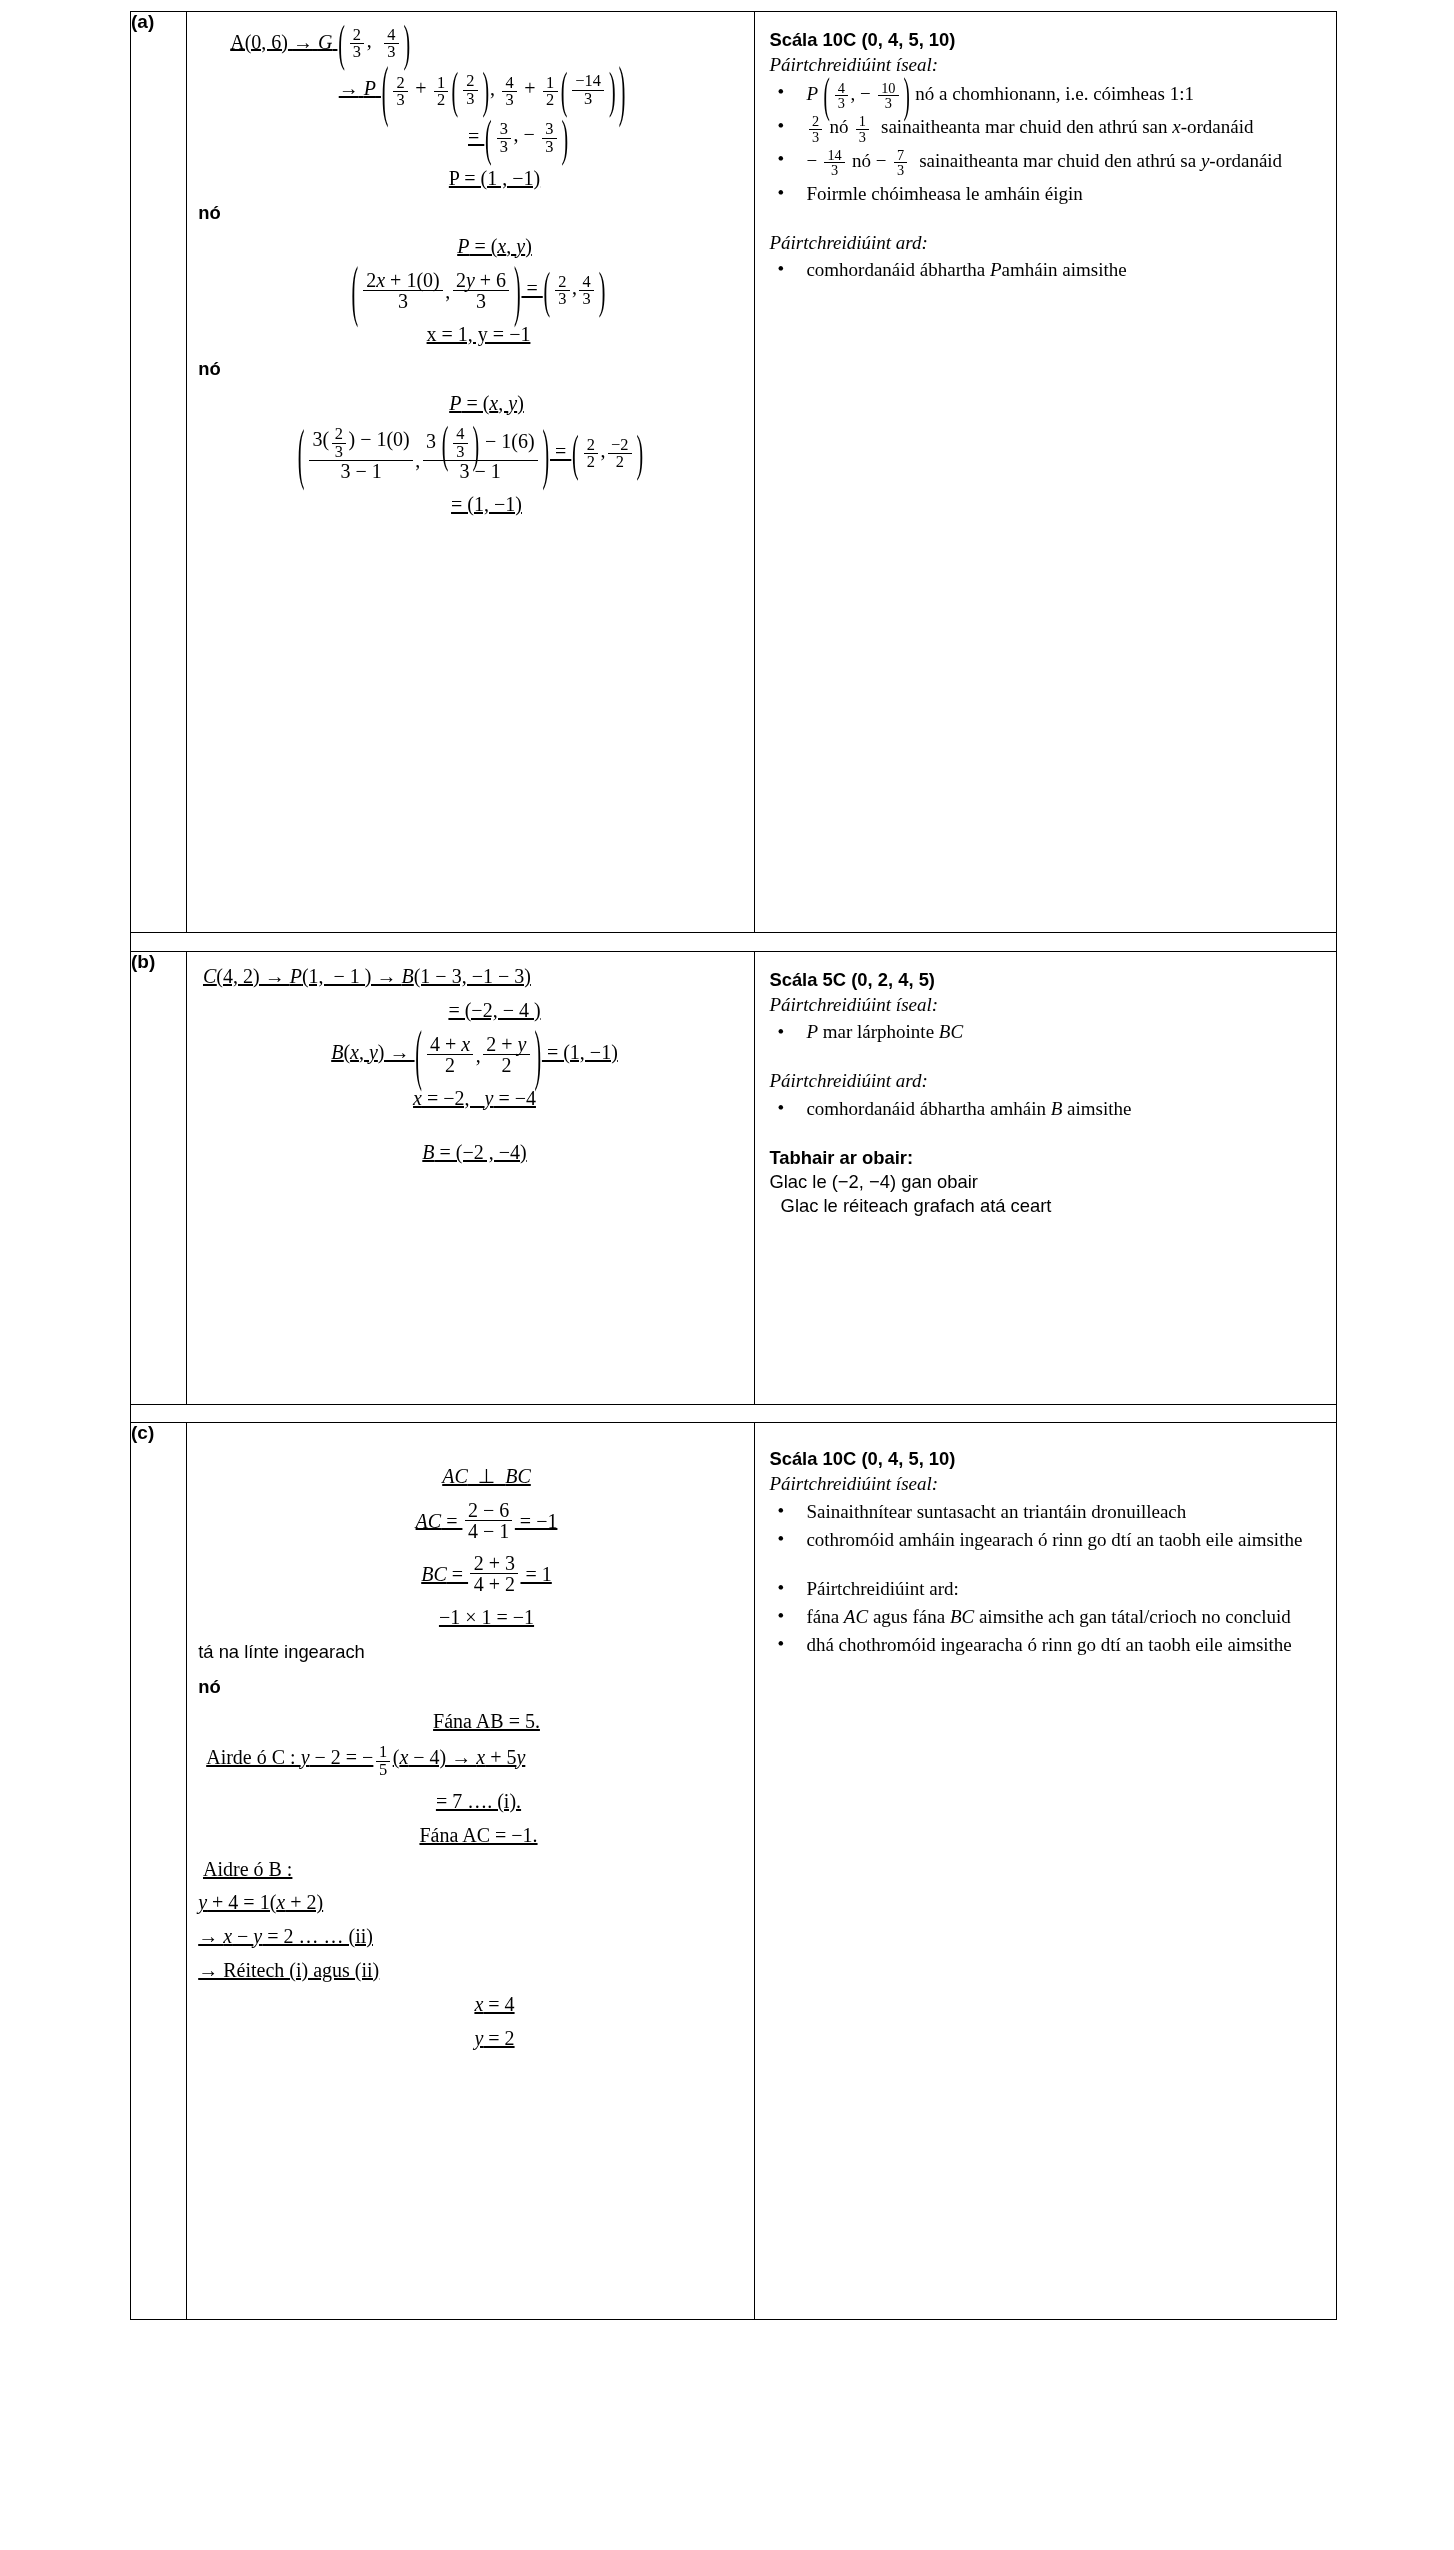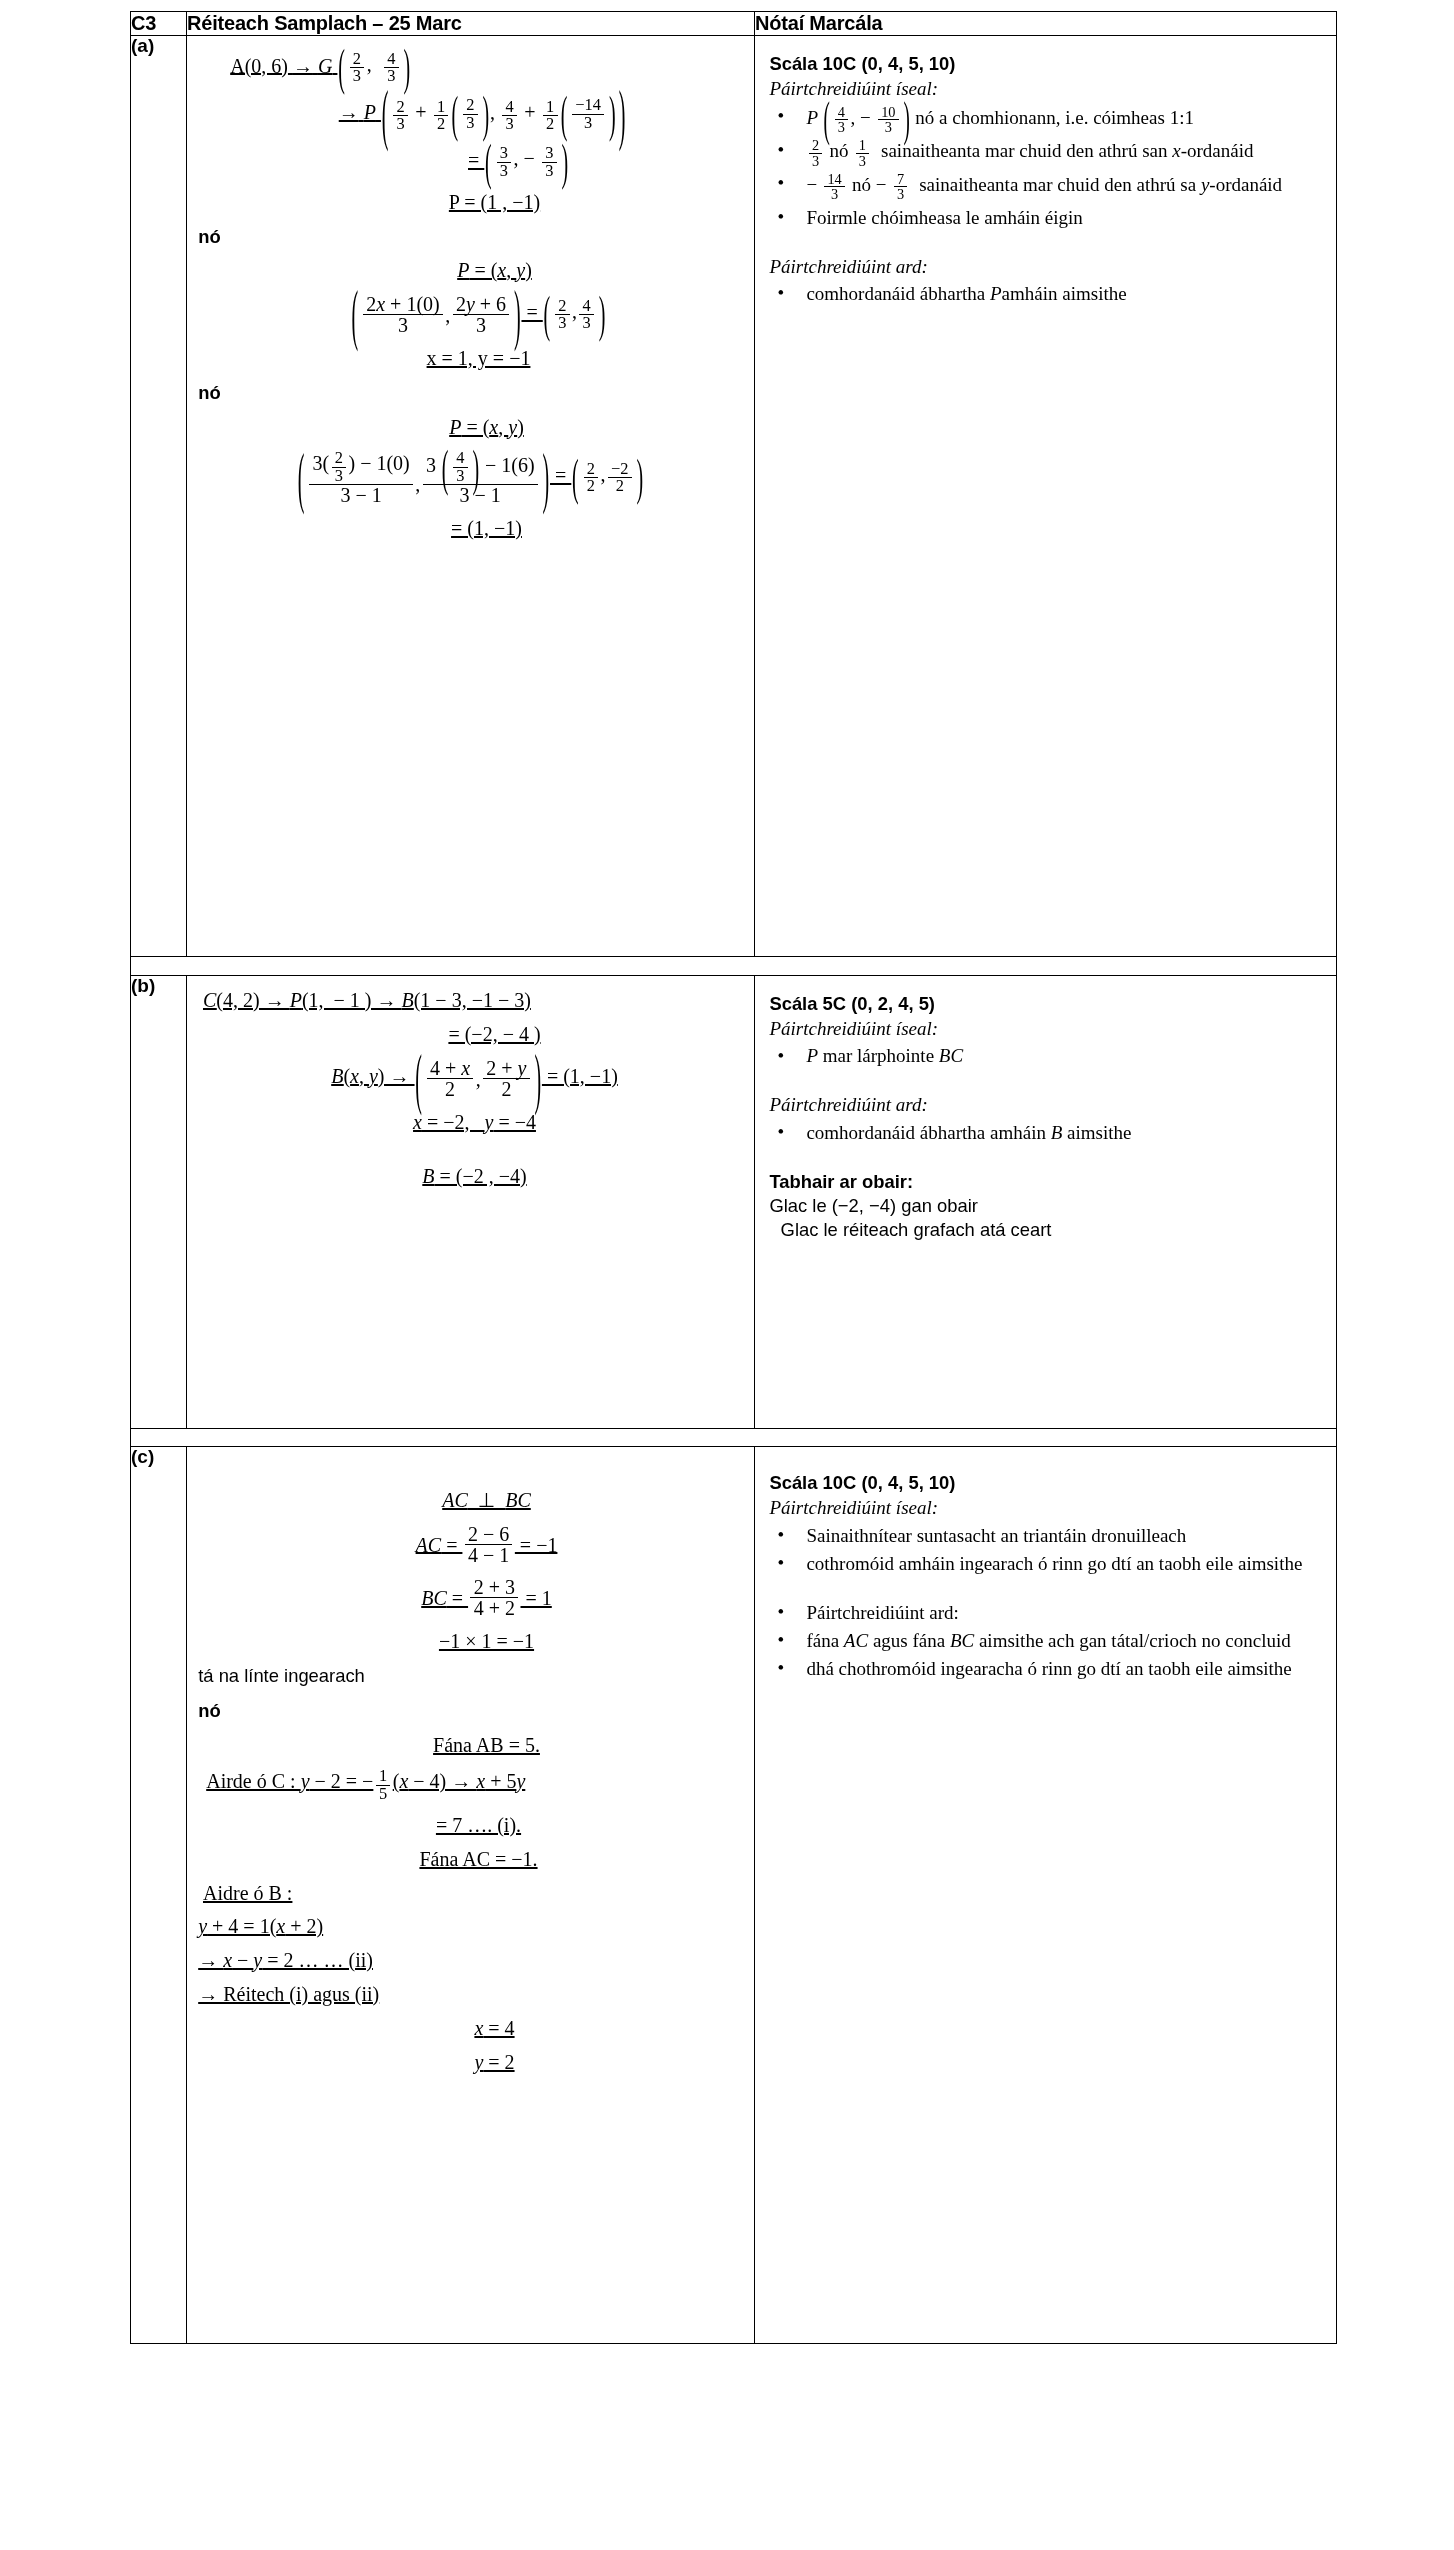--- a/index.html
+++ b/index.html
@@ -171,31 +171,20 @@
 
 <div class="page">
 <table class="scheme">
   <colgroup>
     <col class="c-label">
         <col class="c-work">
         <col class="c-notes">
   </colgroup>
 
   <tbody>
-        <tr class="hdr">
-    <td>
-      <div class="hdr-label">C3</div>
-    </td>
-    <td>
-      <div class="hdr-title">Réiteach Samplach – 25 Marc</div>
-    </td>
-    <td>
-      <div class="hdr-notes">Nótaí Marcála</div>
-    </td>
-  </tr>
 
   <tr class="row-a">
     <td class="part-label">(a)</td>
 
     <td>
       <div class="work">
 
         <div class="mline ind1">
           <span>A(0, 6)</span>
           <span>→</span>

